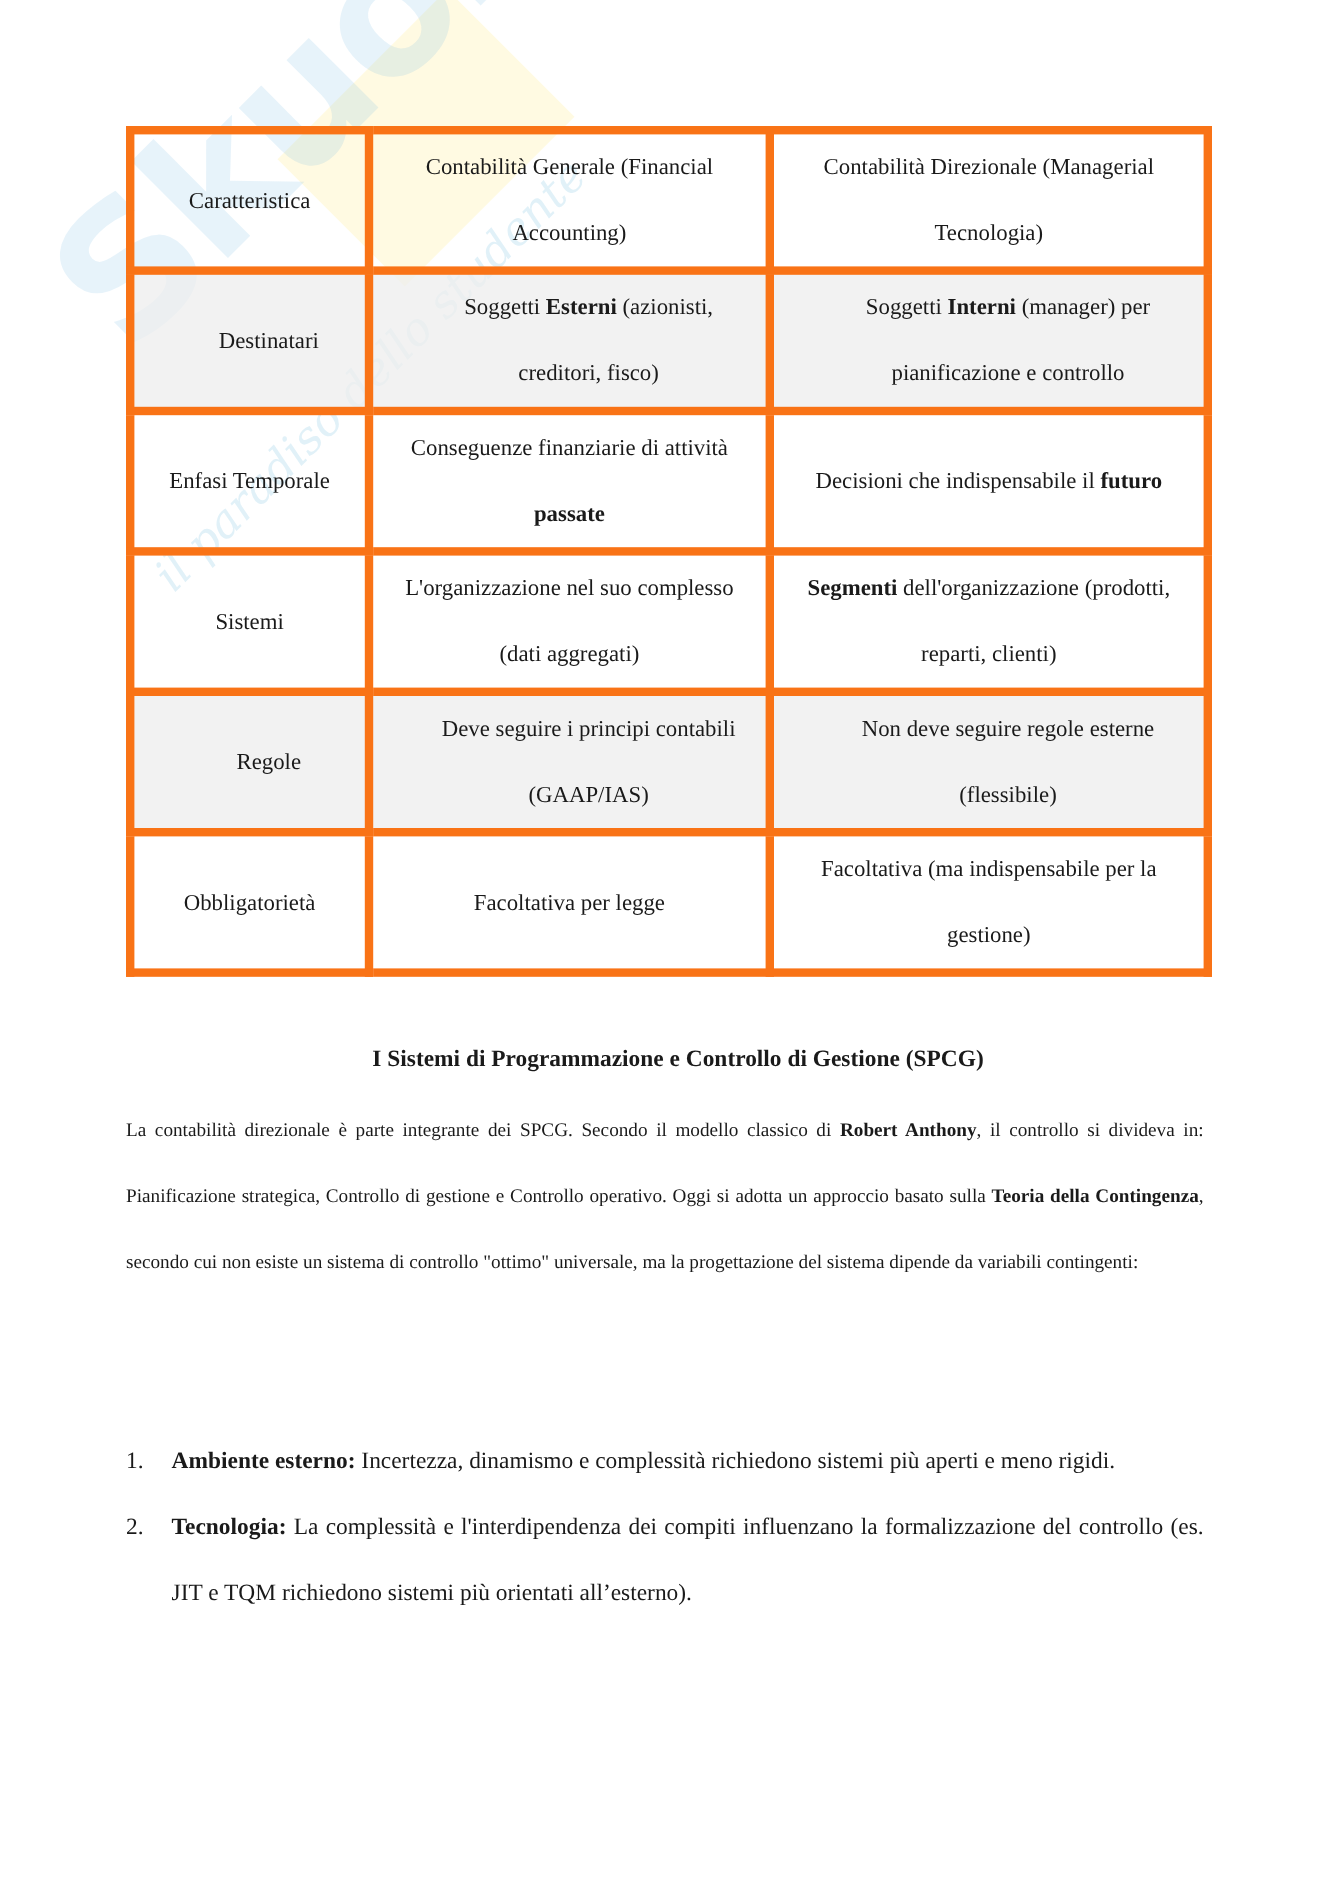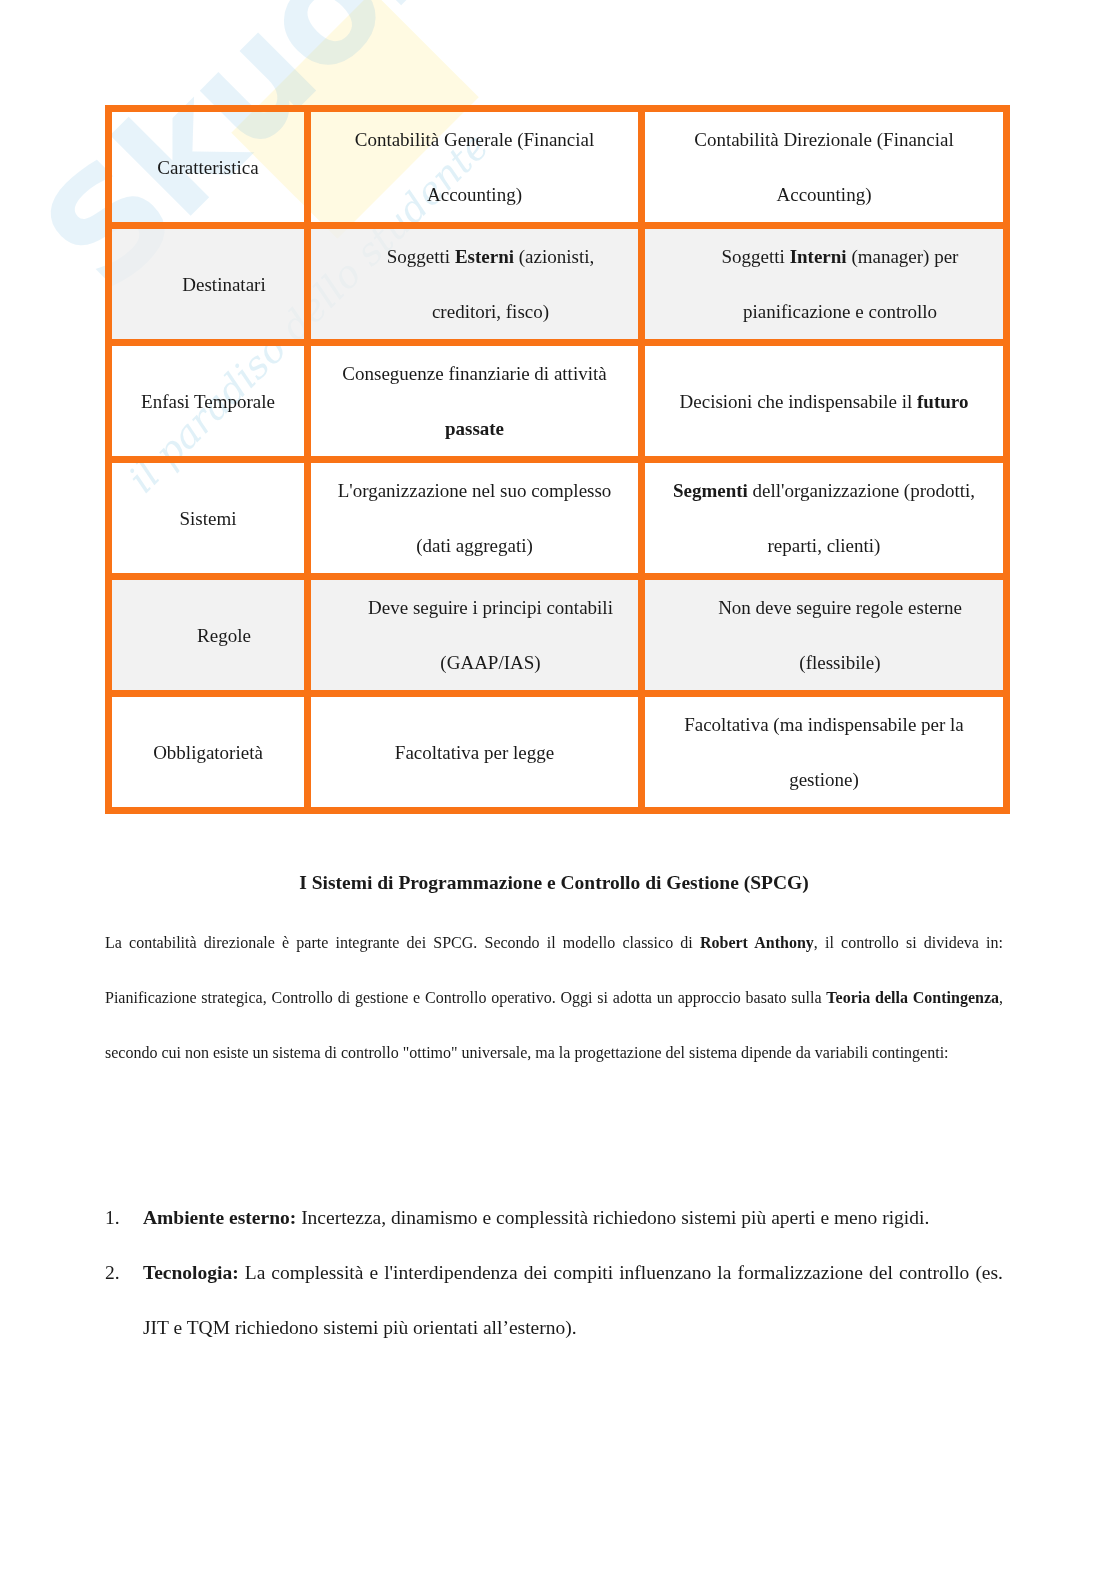--- a/index.html
+++ b/index.html
@@ -44,21 +44,21 @@
     height: 96px; padding: 0 8px; vertical-align: middle;
     line-height: 55px;
     text-align: center;
   }
   table.cmp tr.shaded td { background: rgba(238, 238, 238, 0.75); padding-left: 40px; }
   table.cmp td.label { font-weight: normal; }
   table.cmp td.label.plain { font-weight: normal; }
   col.c1 { width: 199px; } col.c2 { width: 334px; } col.c3 { width: 365px; }
 
   .heading {
-    position: absolute; left: 105px; top: 872px; width: 898px;
+    position: absolute; left: 116px; top: 872px; width: 898px;
     text-align: center; font-weight: bold; font-size: 19.5px;
   }
   .para {
     position: absolute; left: 105px; top: 915px; width: 898px;
     font-size: 16px; line-height: 55px; text-align: justify;
   }
   .list {
     position: absolute; left: 105px; top: 1190px; width: 898px;
     margin: 0; padding: 0; list-style: none;
     font-size: 19.5px; line-height: 55px; text-align: justify;
@@ -81,21 +81,21 @@
   <table class="cmp">
     <colgroup>
         <col class="c1">
         <col class="c2">
         <col class="c3">
       </colgroup>
     <tbody>
         <tr>
       <td class="label plain">Caratteristica</td>
       <td>Contabilità Generale (Financial Accounting)</td>
-      <td>Contabilità Direzionale (Financial Accounting)</td>
+      <td>Contabilità Direzionale (Managerial Tecnologia)</td>
     </tr>
     <tr class="shaded">
       <td class="label">Destinatari</td>
       <td><span>Soggetti </span><b>Esterni</b><span> (azionisti, creditori, fisco)</span></td>
       <td><span>Soggetti </span><b>Interni</b><span> (manager) per pianificazione e controllo</span></td>
     </tr>
     <tr>
       <td class="label">Enfasi Temporale</td>
       <td><span>Conseguenze finanziarie di attività </span><b>passate</b><span></span></td>
       <td><span>Decisioni che indispensabile il </span><b>futuro</b><span></span></td>

